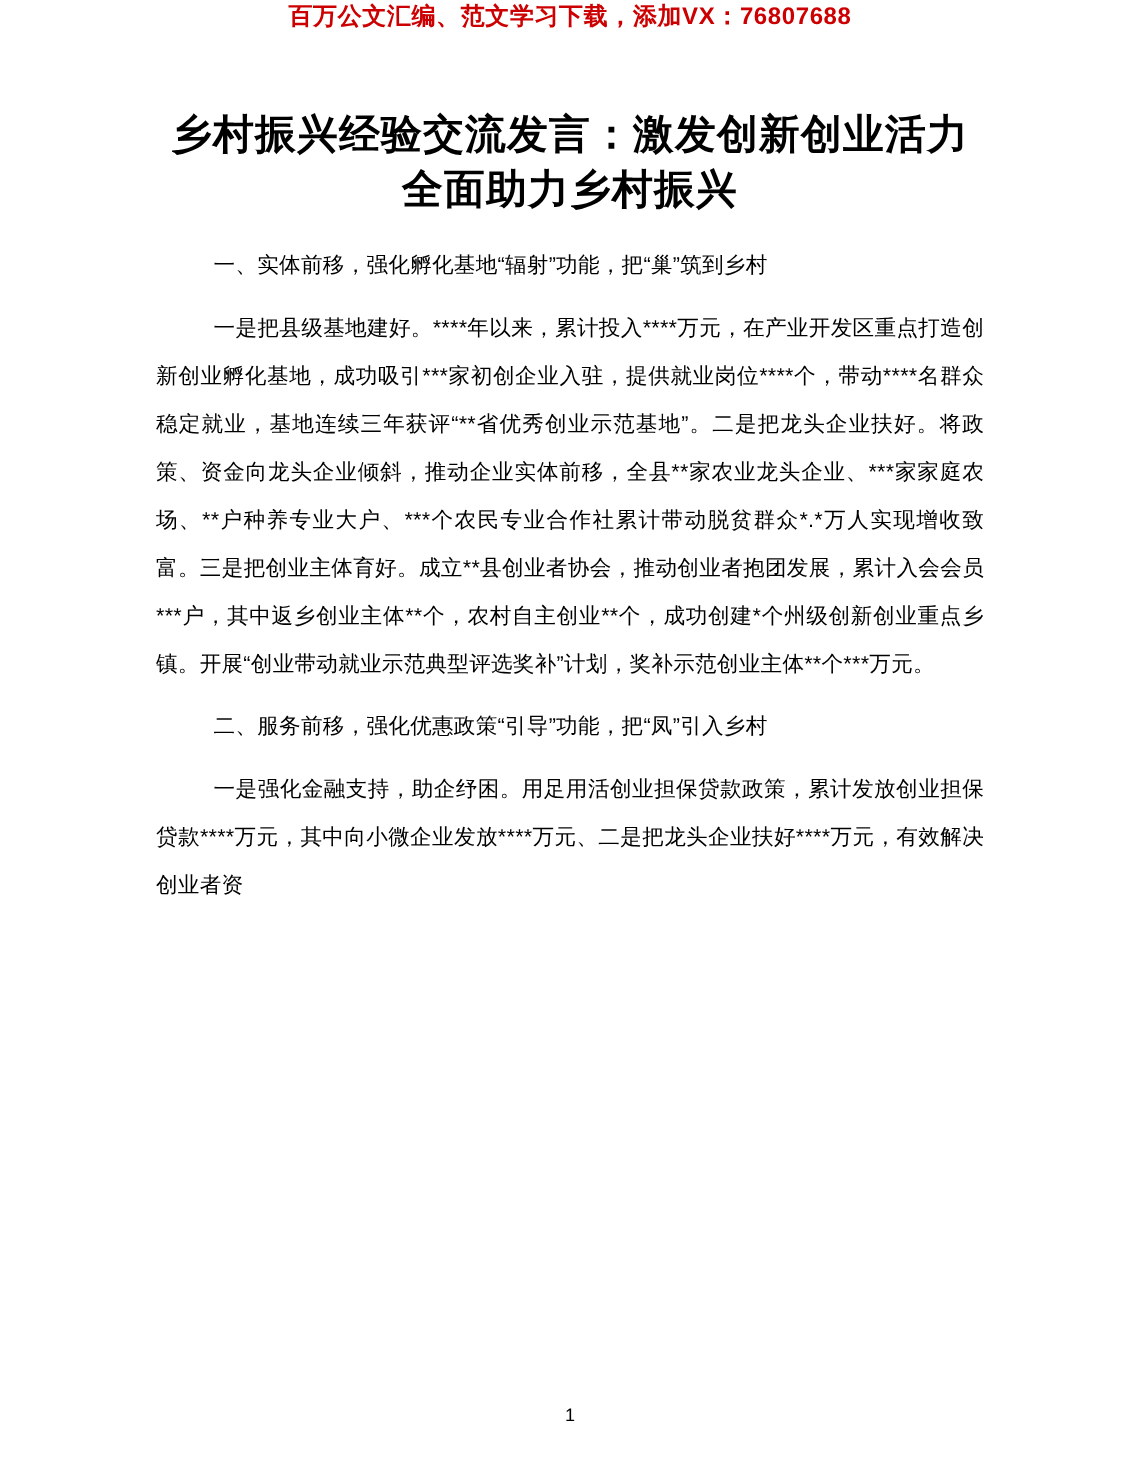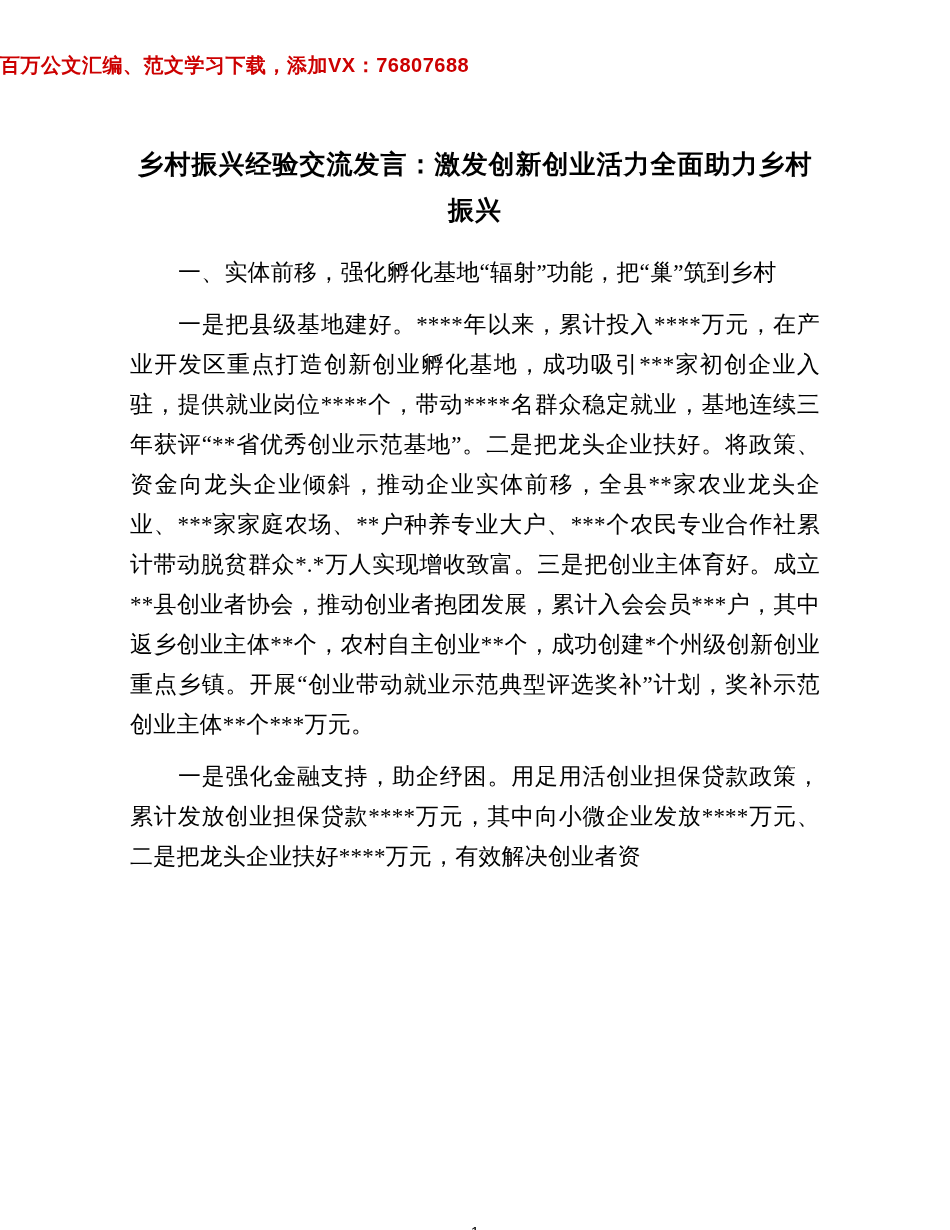--- a/index.html
+++ b/index.html
@@ -17,50 +17,48 @@
   }
   .page {
     width: 950px;
     height: 1230px;
     box-sizing: border-box;
     padding: 0;
     position: relative;
     background: #ffffff;
   }
   .watermark {
-    text-align: left;
+    text-align: center;
     color: #cc0000;
     font-size: 20px;
     font-weight: bold;
     letter-spacing: 0.5px;
-    margin-top: 52px;
     font-family: "Liberation Sans", sans-serif;
   }
   .doc-body {
     margin: 0 auto;
     width: 690px;
     padding-top: 62px;
   }
   .doc-title {
-    font-size: 26px;
+    font-size: 34px;
     font-weight: bold;
     line-height: 46px;
     text-align: center;
     letter-spacing: 1px;
     margin: 0 0 20px 0;
     font-family: "Liberation Sans", sans-serif;
   }
   .para {
-    font-size: 23px;
+    font-size: 18px;
     line-height: 40px;
     text-align: justify;
     text-justify: inter-ideograph;
     margin: 0 0 12px 0;
     letter-spacing: 0.2px;
-    font-family: Liberation Serif, serif;
   }
   .indent {
     text-indent: 48px;
   }
   .page-number {
     position: absolute;
     bottom: 42px;
     left: 0;
     width: 100%;
     text-align: center;
@@ -76,20 +74,21 @@
   <div class="watermark">百万公文汇编、范文学习下载，添加VX：76807688</div>
 
   <div class="doc-body">
 
     <h1 class="doc-title">乡村振兴经验交流发言：激发创新创业活力全面助力乡村振兴</h1>
 
     <p class="para indent">一、实体前移，强化孵化基地“辐射”功能，把“巢”筑到乡村</p>
 
     <p class="para indent">一是把县级基地建好。****年以来，累计投入****万元，在产业开发区重点打造创新创业孵化基地，成功吸引***家初创企业入驻，提供就业岗位****个，带动****名群众稳定就业，基地连续三年获评“**省优秀创业示范基地”。二是把龙头企业扶好。将政策、资金向龙头企业倾斜，推动企业实体前移，全县**家农业龙头企业、***家家庭农场、**户种养专业大户、***个农民专业合作社累计带动脱贫群众*.*万人实现增收致富。三是把创业主体育好。成立**县创业者协会，推动创业者抱团发展，累计入会会员***户，其中返乡创业主体**个，农村自主创业**个，成功创建*个州级创新创业重点乡镇。开展“创业带动就业示范典型评选奖补”计划，奖补示范创业主体**个***万元。</p>
 
+    <p class="para indent">二、服务前移，强化优惠政策“引导”功能，把“凤”引入乡村</p>
 
     <p class="para indent">一是强化金融支持，助企纾困。用足用活创业担保贷款政策，累计发放创业担保贷款****万元，其中向小微企业发放****万元、二是把龙头企业扶好****万元，有效解决创业者资</p>
 
   </div>
 
   <div class="page-number">1</div>
 
 </div>
 
 </body></html>

